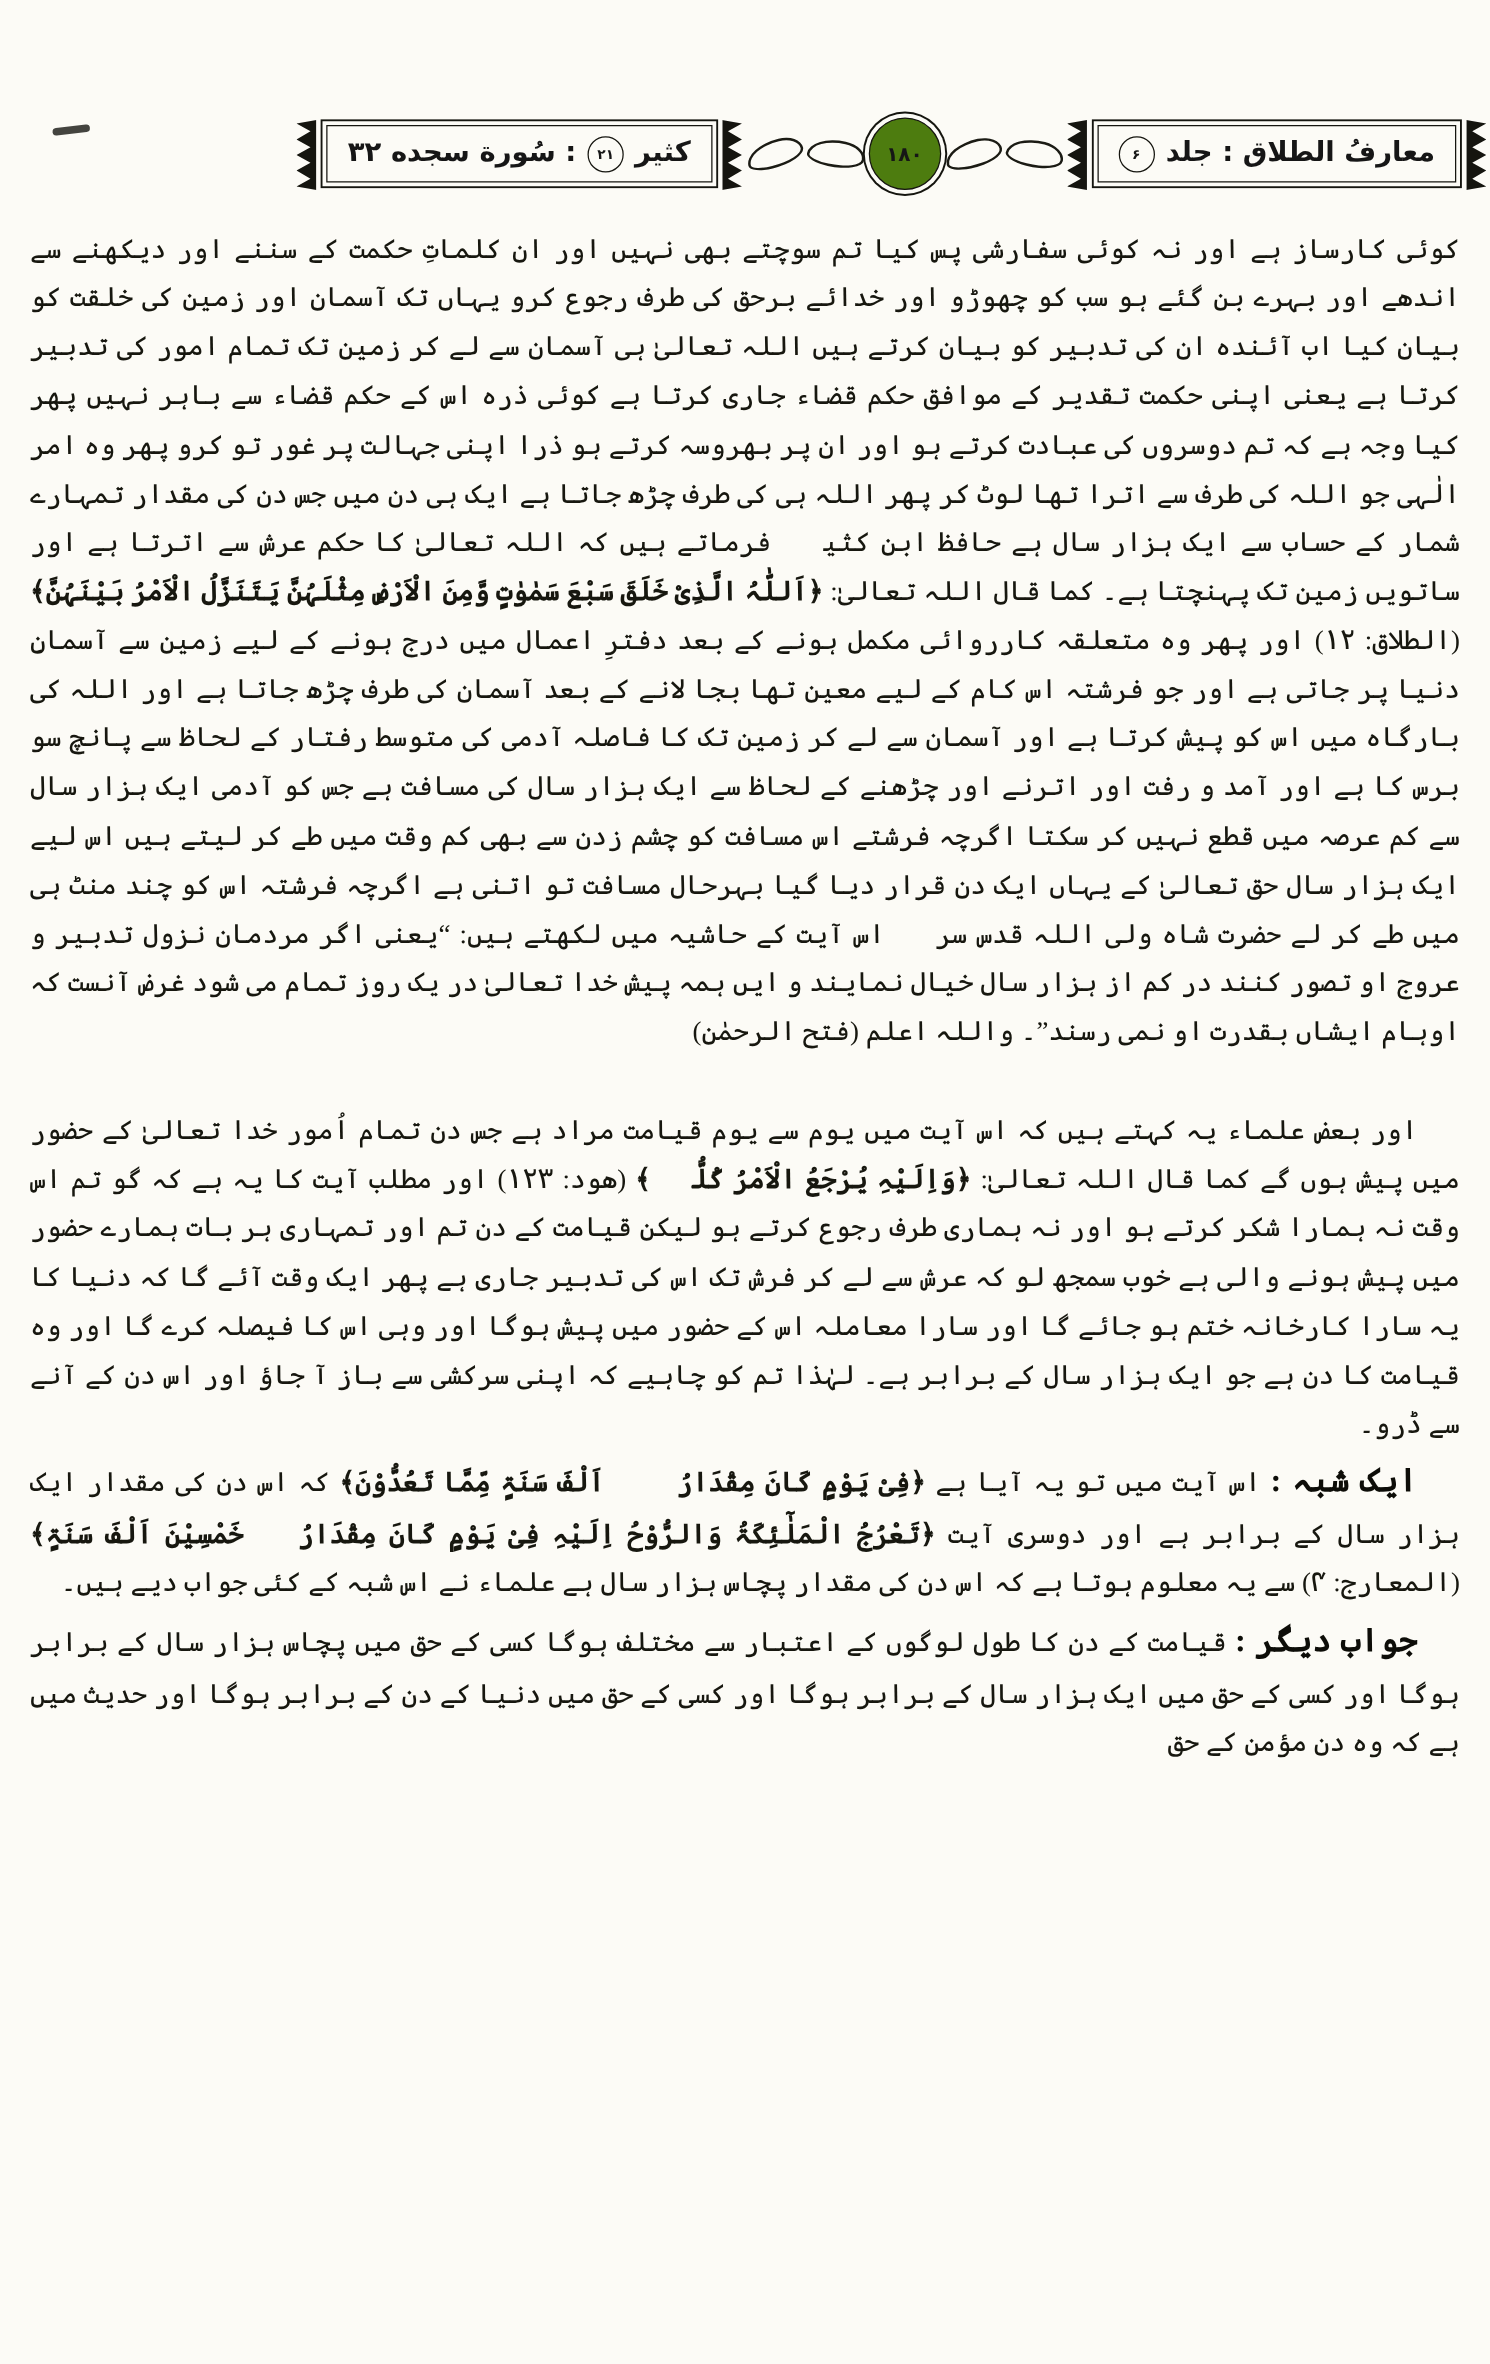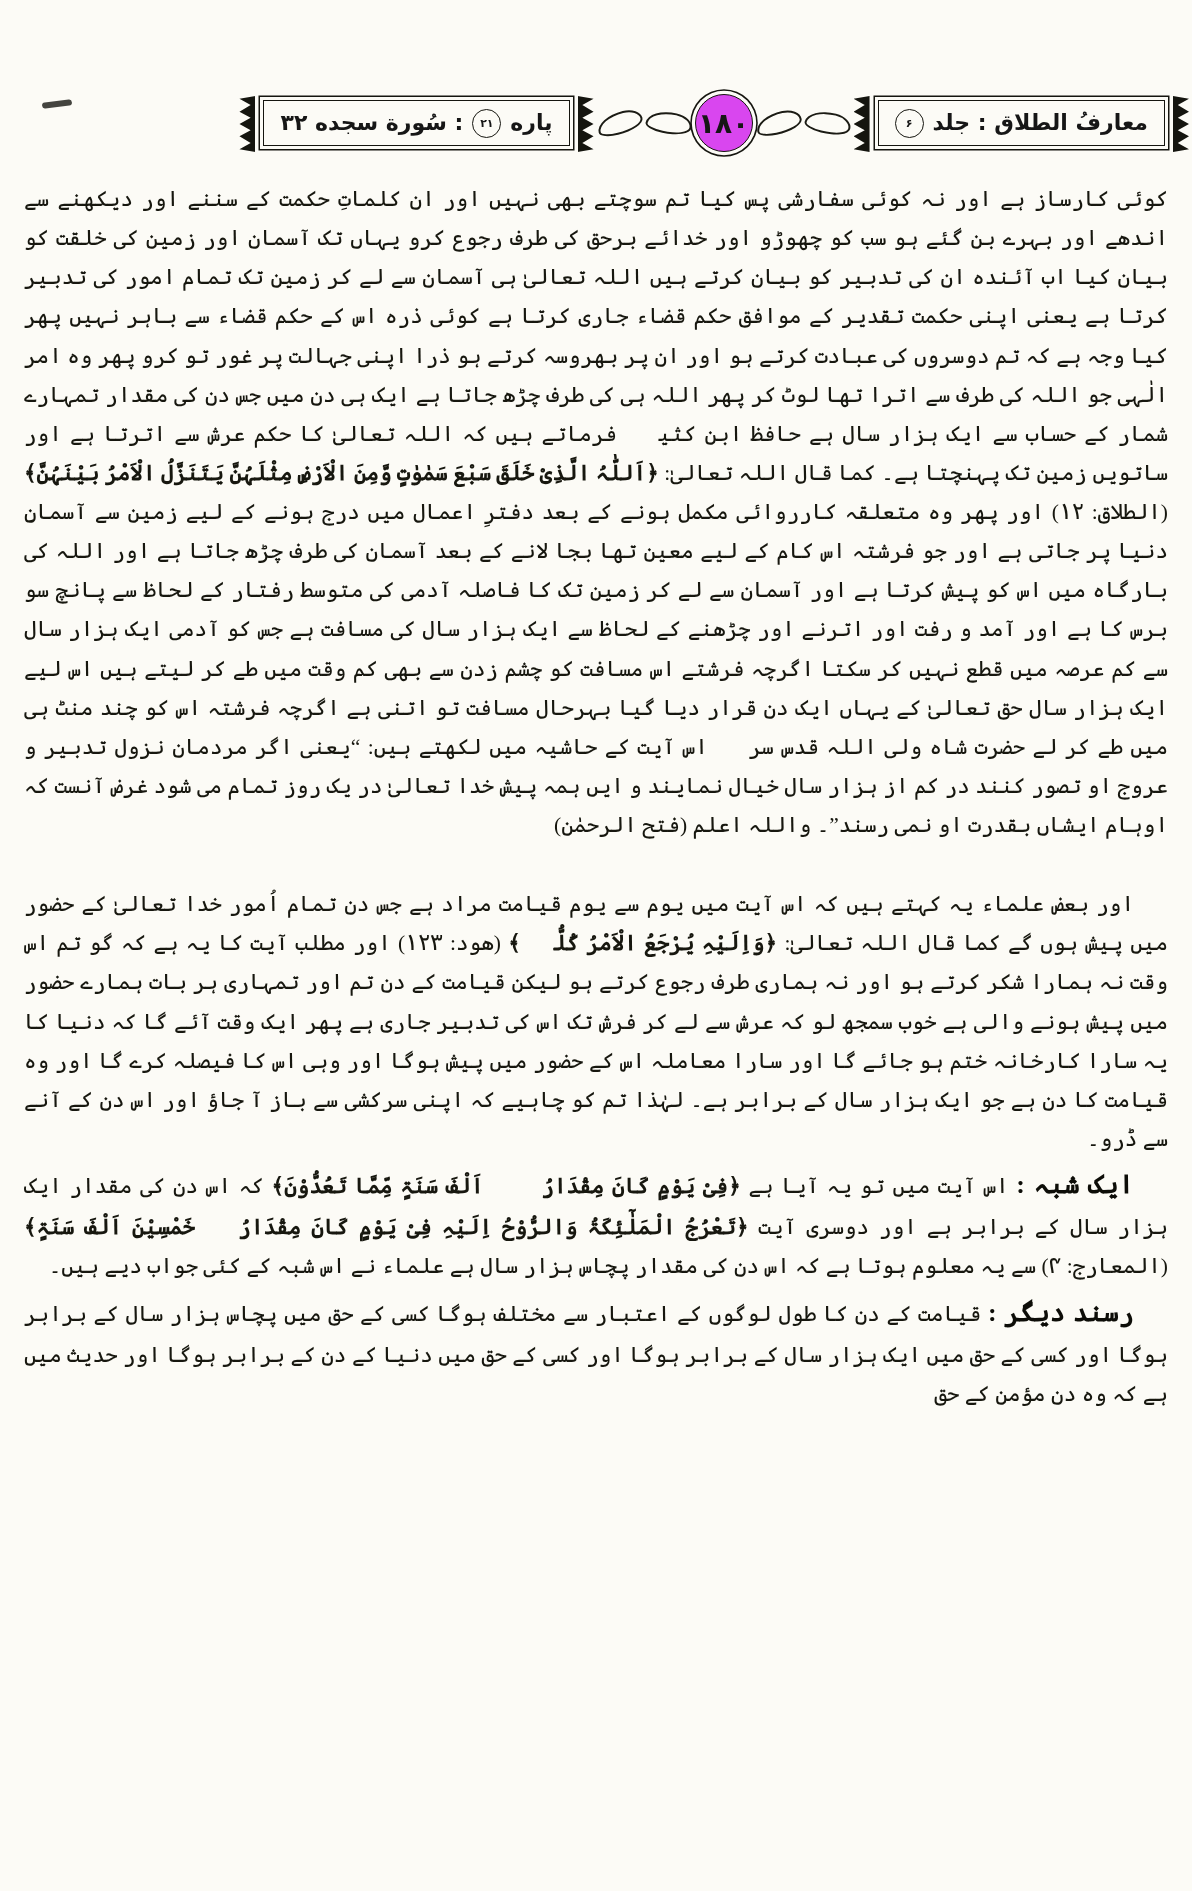--- a/index.html
+++ b/index.html
@@ -61,21 +61,21 @@
   }
   .v1 { transform: rotate(14deg); }
   .v2 { transform: rotate(-12deg); margin-left: -10px; }
   .v3 { transform: rotate(12deg); margin-right: -10px; }
   .v4 { transform: rotate(-14deg); }
   .page-circle {
     width: 58px; height: 58px; margin: 0 10px;
     border: 1.7px solid #15150f; border-radius: 50%;
     box-shadow: 0 0 0 3.2px #fcfbf6, 0 0 0 4.8px #15150f;
     display: flex; align-items: center; justify-content: center;
-    font-size: 28px; font-weight: 700; background: #d946ef;
+    font-size: 16px; font-weight: 700; background: #4d7c0f;
   }
 
   
   .body-text {
     direction: rtl; text-align: justify;
     margin: 28px 24px 0 24px;
     font-size: 21.5px; line-height: 1.82; color: #17170f;
   }
   .para { margin: 0; font-family: Liberation Serif, serif; }
   .para.indent { text-indent: 34px; margin-top: 40px; }
@@ -105,28 +105,28 @@
       <span class="vine v2"></span>
       <span class="page-circle">
         <span>۱۸۰</span>
       </span>
       <span class="vine v3"></span>
       <span class="vine v4"></span>
     </div>
 
     <div class="ribbon">
       <span class="zigcap zig-r"></span>
-      <span class="ribbon-text">پاره</span>
+      <span class="ribbon-text">کثیر</span>
       <span class="badge">۲۱</span>
       <span class="ribbon-text">: سُورة سجده ۳۲</span>
       <span class="zigcap zig-l"></span>
     </div>
 
   </header>
 
   <main class="body-text">
       <p class="para"><span class="seg seg-normal">کوئی کارساز ہے اور نہ کوئی سفارشی پس کیا تم سوچتے بھی نہیں اور ان کلماتِ حکمت کے سننے اور دیکھنے سے اندھے اور بہرے بن گئے ہو سب کو چھوڑو اور خدائے برحق کی طرف رجوع کرو یہاں تک آسمان اور زمین کی خلقت کو بیان کیا اب آئندہ ان کی تدبیر کو بیان کرتے ہیں اللہ تعالیٰ ہی آسمان سے لے کر زمین تک تمام امور کی تدبیر کرتا ہے یعنی اپنی حکمت تقدیر کے موافق حکم قضاء جاری کرتا ہے کوئی ذرہ اس کے حکم قضاء سے باہر نہیں پھر کیا وجہ ہے کہ تم دوسروں کی عبادت کرتے ہو اور ان پر بھروسہ کرتے ہو ذرا اپنی جہالت پر غور تو کرو پھر وہ امر الٰہی جو اللہ کی طرف سے اترا تھا لوٹ کر پھر اللہ ہی کی طرف چڑھ جاتا ہے ایک ہی دن میں جس دن کی مقدار تمہارے شمار کے حساب سے ایک ہزار سال ہے حافظ ابن کثیرؒ فرماتے ہیں کہ اللہ تعالیٰ کا حکم عرش سے اترتا ہے اور ساتویں زمین تک پہنچتا ہے۔ کما قال اللہ تعالیٰ: </span><span class="seg seg-quran">﴿اَللّٰہُ الَّذِیْ خَلَقَ سَبْعَ سَمٰوٰتٍ وَّمِنَ الْاَرْضِ مِثْلَہُنَّ یَتَنَزَّلُ الْاَمْرُ بَیْنَہُنَّ﴾</span><span class="seg seg-normal"> (الطلاق: ۱۲) اور پھر وہ متعلقہ کارروائی مکمل ہونے کے بعد دفترِ اعمال میں درج ہونے کے لیے زمین سے آسمانِ دنیا پر جاتی ہے اور جو فرشتہ اس کام کے لیے معین تھا بجا لانے کے بعد آسمان کی طرف چڑھ جاتا ہے اور اللہ کی بارگاہ میں اس کو پیش کرتا ہے اور آسمان سے لے کر زمین تک کا فاصلہ آدمی کی متوسط رفتار کے لحاظ سے پانچ سو برس کا ہے اور آمد و رفت اور اترنے اور چڑھنے کے لحاظ سے ایک ہزار سال کی مسافت ہے جس کو آدمی ایک ہزار سال سے کم عرصہ میں قطع نہیں کر سکتا اگرچہ فرشتے اس مسافت کو چشم زدن سے بھی کم وقت میں طے کر لیتے ہیں اس لیے ایک ہزار سال حق تعالیٰ کے یہاں ایک دن قرار دیا گیا بہرحال مسافت تو اتنی ہے اگرچہ فرشتہ اس کو چند منٹ ہی میں طے کر لے حضرت شاہ ولی اللہ قدس سرہٗ اس آیت کے حاشیہ میں لکھتے ہیں: </span><span class="seg seg-persian">“یعنی اگر مردمان نزول تدبیر و عروج او تصور کنند در کم از ہزار سال خیال نمایند و ایں ہمہ پیش خدا تعالیٰ در یک روز تمام می شود غرض آنست کہ اوہام ایشاں بقدرت او نمی رسند”۔</span><span class="seg seg-normal"> واللہ اعلم (فتح الرحمٰن)</span></p>
       <p class="para indent"><span class="seg seg-normal">اور بعض علماء یہ کہتے ہیں کہ اس آیت میں یوم سے یوم قیامت مراد ہے جس دن تمام اُمور خدا تعالیٰ کے حضور میں پیش ہوں گے کما قال اللہ تعالیٰ: </span><span class="seg seg-quran">﴿وَاِلَیْہِ یُرْجَعُ الْاَمْرُ کُلُّہٗ﴾</span><span class="seg seg-normal"> (ھود: ۱۲۳) اور مطلب آیت کا یہ ہے کہ گو تم اس وقت نہ ہمارا شکر کرتے ہو اور نہ ہماری طرف رجوع کرتے ہو لیکن قیامت کے دن تم اور تمہاری ہر بات ہمارے حضور میں پیش ہونے والی ہے خوب سمجھ لو کہ عرش سے لے کر فرش تک اس کی تدبیر جاری ہے پھر ایک وقت آئے گا کہ دنیا کا یہ سارا کارخانہ ختم ہو جائے گا اور سارا معاملہ اس کے حضور میں پیش ہوگا اور وہی اس کا فیصلہ کرے گا اور وہ قیامت کا دن ہے جو ایک ہزار سال کے برابر ہے۔ لہٰذا تم کو چاہیے کہ اپنی سرکشی سے باز آ جاؤ اور اس دن کے آنے سے ڈرو۔</span></p>
       <p class="para section indent"><span class="section-heading">ایک شبہ :</span><span class="seg seg-normal"> اس آیت میں تو یہ آیا ہے </span><span class="seg seg-quran">﴿فِیْ یَوْمٍ کَانَ مِقْدَارُہٗٓ اَلْفَ سَنَۃٍ مِّمَّا تَعُدُّوْنَ﴾</span><span class="seg seg-normal"> کہ اس دن کی مقدار ایک ہزار سال کے برابر ہے اور دوسری آیت </span><span class="seg seg-quran">﴿تَعْرُجُ الْمَلٰٓئِکَۃُ وَالرُّوْحُ اِلَیْہِ فِیْ یَوْمٍ کَانَ مِقْدَارُہٗ خَمْسِیْنَ اَلْفَ سَنَۃٍ﴾</span><span class="seg seg-normal"> (المعارج: ۴) سے یہ معلوم ہوتا ہے کہ اس دن کی مقدار پچاس ہزار سال ہے علماء نے اس شبہ کے کئی جواب دیے ہیں۔</span></p>
-      <p class="para section indent"><span class="section-heading">رسند دیگر :</span><span class="seg seg-normal"> قیامت کے دن کا طول لوگوں کے اعتبار سے مختلف ہوگا کسی کے حق میں پچاس ہزار سال کے برابر ہوگا اور کسی کے حق میں ایک ہزار سال کے برابر ہوگا اور کسی کے حق میں دنیا کے دن کے برابر ہوگا اور حدیث میں ہے کہ وہ دن مؤمن کے حق</span></p>
+      <p class="para section indent"><span class="section-heading">جواب دیگر :</span><span class="seg seg-normal"> قیامت کے دن کا طول لوگوں کے اعتبار سے مختلف ہوگا کسی کے حق میں پچاس ہزار سال کے برابر ہوگا اور کسی کے حق میں ایک ہزار سال کے برابر ہوگا اور کسی کے حق میں دنیا کے دن کے برابر ہوگا اور حدیث میں ہے کہ وہ دن مؤمن کے حق</span></p>
     </main>
 
 </div>
 
 </body></html>

